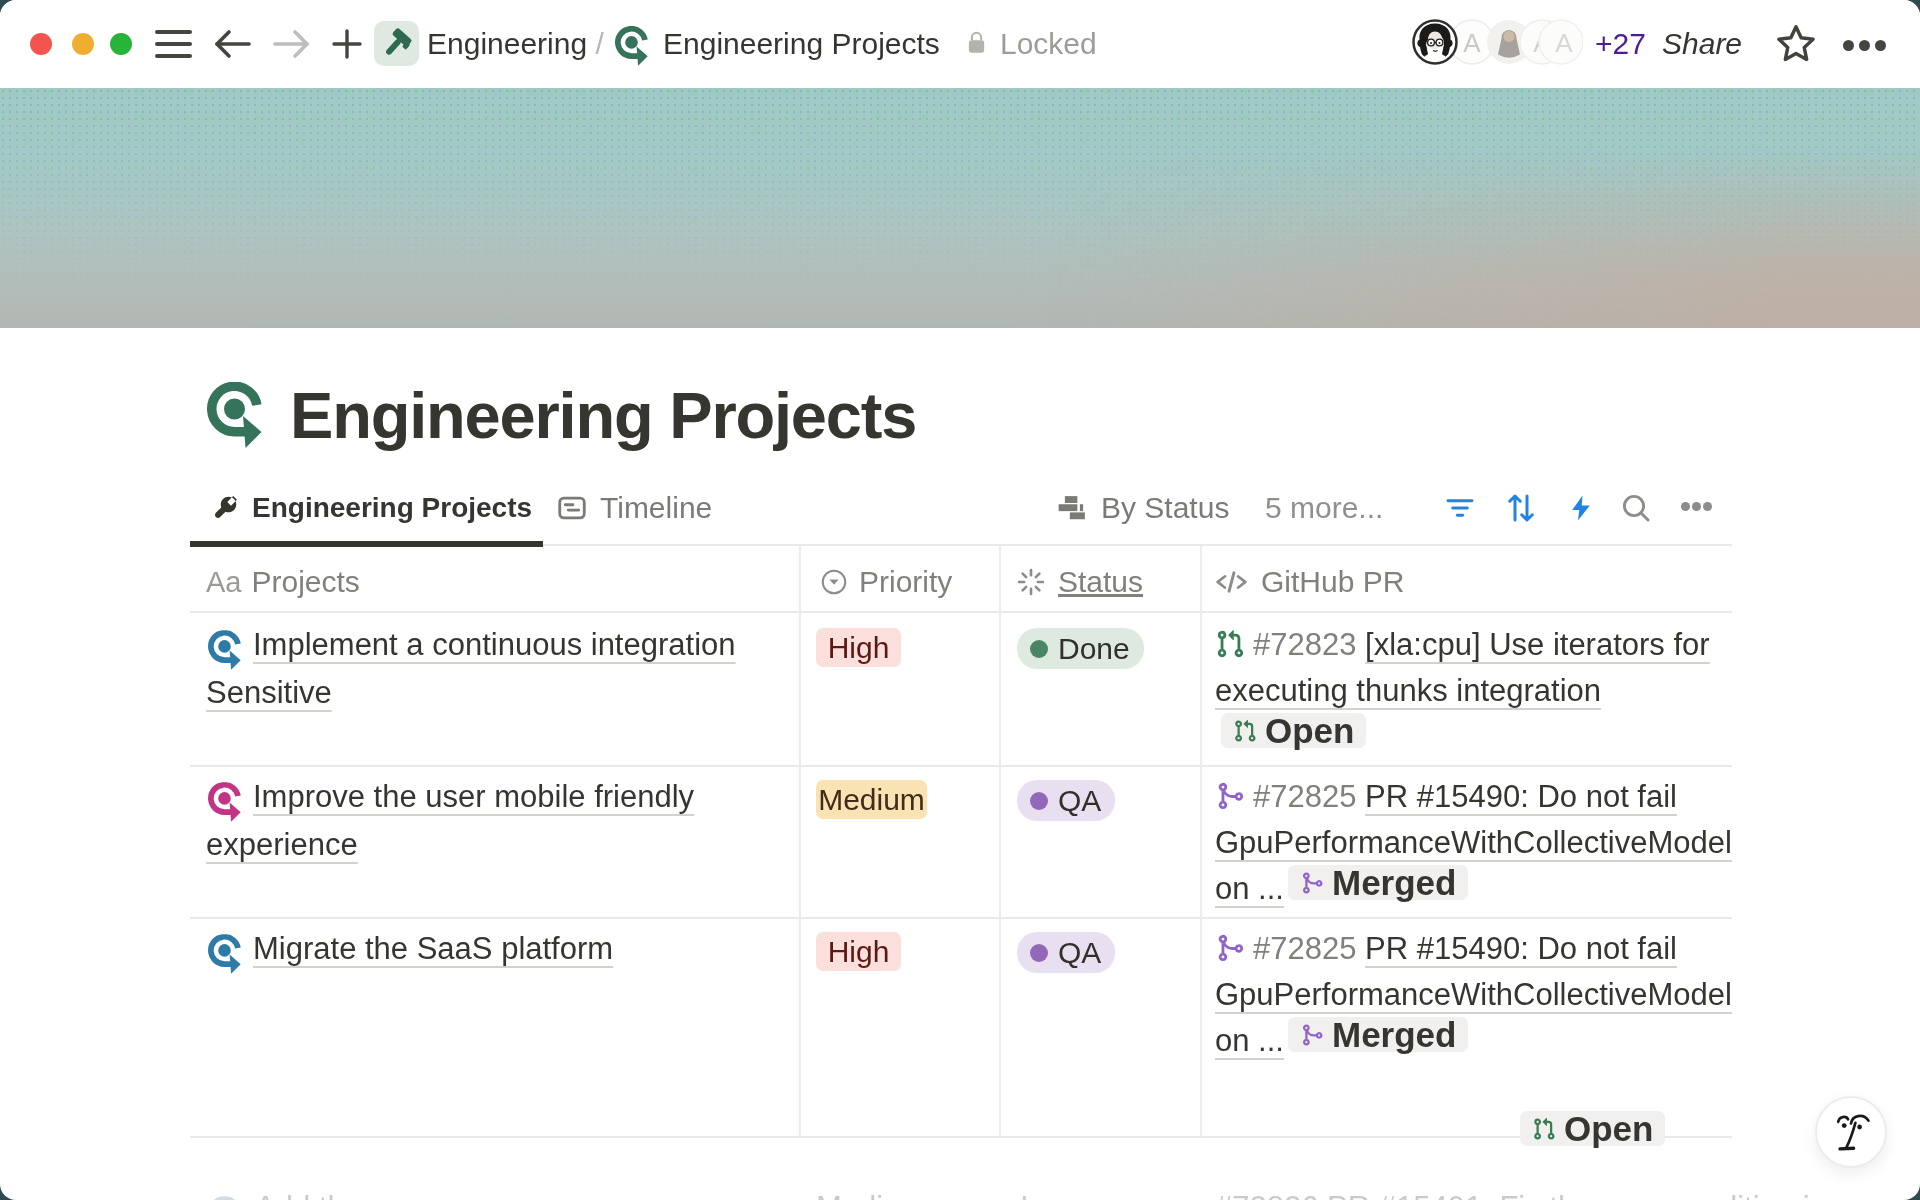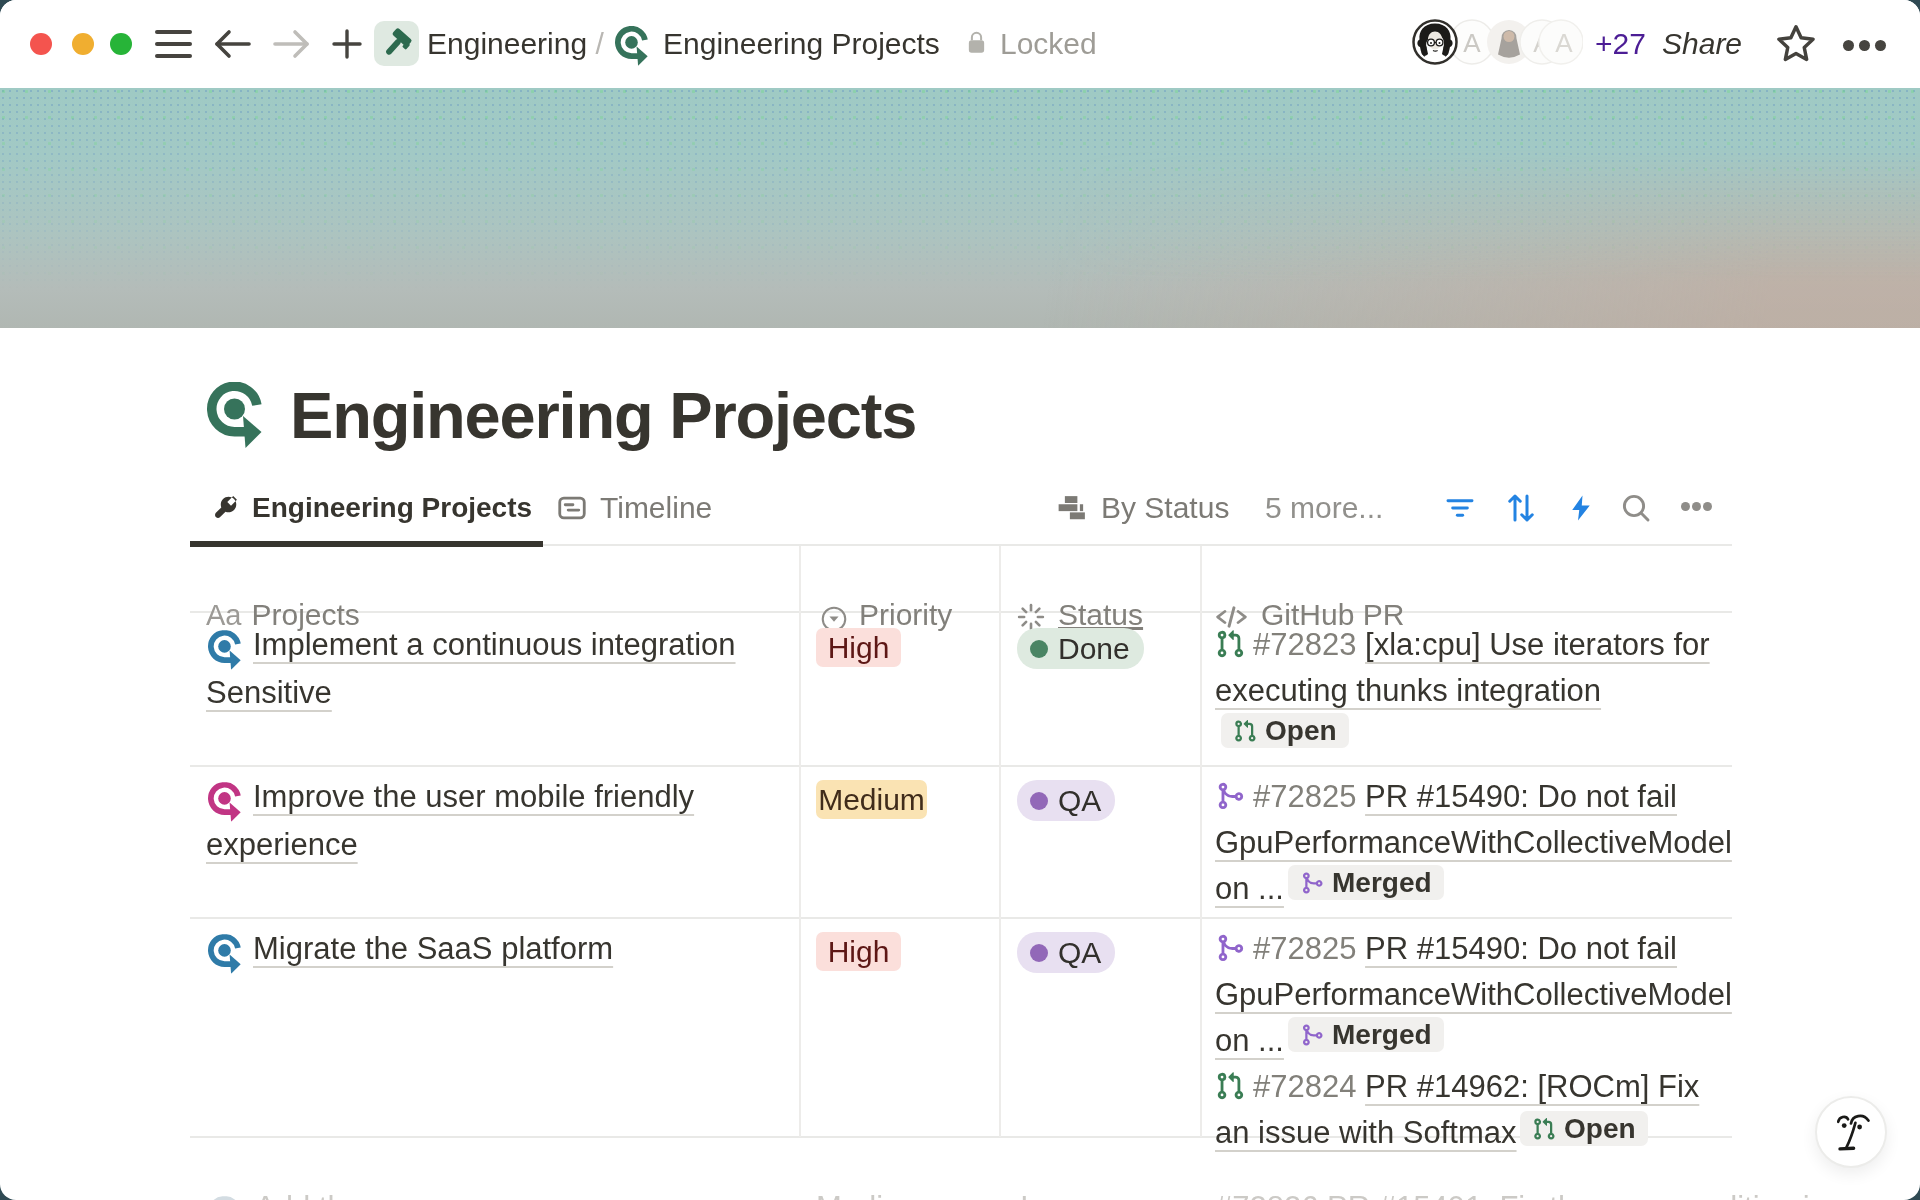--- a/index.html
+++ b/index.html
@@ -22,24 +22,24 @@
       radial-gradient(circle 1.1px at 3px 3px, rgba(75,125,195,0.32) 0px 1.1px, rgba(0,0,0,0) 1.2px);
     background-size: 23px 26px, 7px 7px;
     -webkit-mask-image: linear-gradient(to bottom, rgba(0,0,0,0.9) 0%, rgba(0,0,0,0.35) 55%, rgba(0,0,0,0) 85%);
   }
   .tbtxt { position:absolute; font-size:30px; color:#37352F; line-height:88px; height:88px; white-space:nowrap; }
   .gray { color:#9B9A97; }
   .cell-text { font-size:31px; line-height:46px; color:#37352F; }
   .link { text-decoration:underline; text-decoration-color:#D3D1CB; text-decoration-thickness:2px; text-underline-offset:7px; }
   .pill { position:absolute; font-size:30px; display:flex; align-items:center; justify-content:center; height:39px; border-radius:7px; }
   .spill { position:absolute; font-size:30px; display:flex; align-items:center; height:41px; border-radius:20px; color:#32302C; }
-  .chip { position:absolute; display:inline-flex; align-items:center; height:35px; background:#F1F0EE; border-radius:7px; font-size:28px; font-weight:700; color:#37352F; padding:0 12px; }
+  .chip { position:absolute; display:inline-flex; align-items:center; height:35px; background:#F1F0EE; border-radius:7px; font-size:35px; font-weight:700; color:#37352F; padding:0 12px; }
   .vline { position:absolute; width:2px; background:#EDECEA; top:546px; height:591px; }
   .hline { position:absolute; left:190px; width:1542px; height:2px; background:#E9E9E7; }
-  .hdr { position:absolute; top:560px; font-size:30px; color:#82807B; display:flex; align-items:flex-end; gap:12px; height:44px;margin-top:28px; }
+  .hdr { position:absolute; top:560px; font-size:30px; color:#82807B; display:flex; align-items:center; gap:12px; height:44px; }
   .tab { position:absolute; top:486px; font-size:30px; color:#7C7A75; display:flex; align-items:center; gap:12px; height:44px; white-space:nowrap; }
 </style>
 </head>
 <body>
 <svg width="0" height="0" style="position:absolute">
  <defs>
   <symbol id="sync" viewBox="0 0 110 132">
     <path d="M99.8 46 A45.5 45.5 0 1 0 55 99.5 L78 99.5" fill="none" stroke-width="19" stroke="currentColor"></path>
     <circle cx="55" cy="54" r="21" fill="currentColor"></circle>
     <path d="M72 68 L109 100 L77 132 Z" fill="currentColor"></path>
@@ -332,25 +332,20 @@
   <div class="abs cell-text" style="left:1215px;top:926px;width:510px;">
     <svg width="30" height="30" style="color:#9065CB;vertical-align:-4px;margin-right:8px;" viewBox="0 0 16 16">
         <use href="#prmerge"></use>
       </svg><span style="color:#82807A;">#72825</span> <span class="link">PR #15490: Do not fail GpuPerformanceWithCollectiveModel on ...</span>
   </div>
   <div class="chip" style="left:1288px;top:1017px;">
     <svg width="24" height="24" style="color:#9065CB;margin-right:8px;" viewBox="0 0 16 16">
         <use href="#prmerge"></use>
       </svg>Merged
   </div>
-  <div class="abs cell-text" style="left:1215px;top:1064px;width:510px;">
-    <svg width="30" height="30" style="color:#3A7D54;vertical-align:-4px;margin-right:8px;" viewBox="0 0 16 16">
-        <use href="#propen"></use>
-      </svg><span style="color:#82807A;">#72824</span> <span class="link">PR #14962: [ROCm] Fix an issue with Softmax</span>
-  </div>
   <div class="chip" style="left:1520px;top:1111px;">
     <svg width="24" height="24" style="color:#3A7D54;margin-right:8px;" viewBox="0 0 16 16">
         <use href="#propen"></use>
       </svg>Open
   </div>
 
   <div class="abs" style="left:0px;top:1180px;width:1920px;height:20px;overflow:hidden;">
     <svg class="abs" width="33" height="40" style="left:208px;top:16px;color:#D3DCE2;" viewBox="0 0 110 132">
         <use href="#sync"></use>
       </svg>

